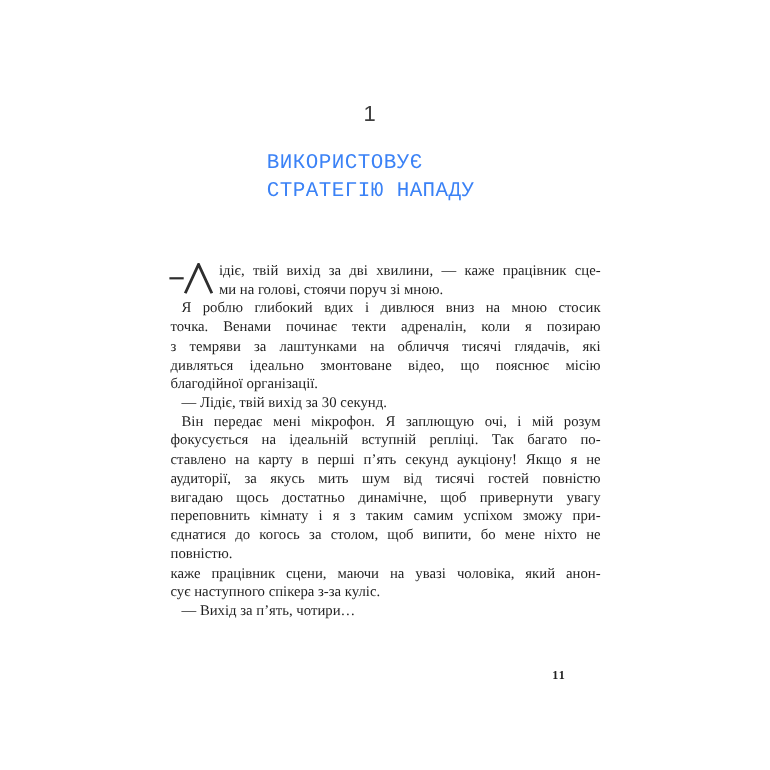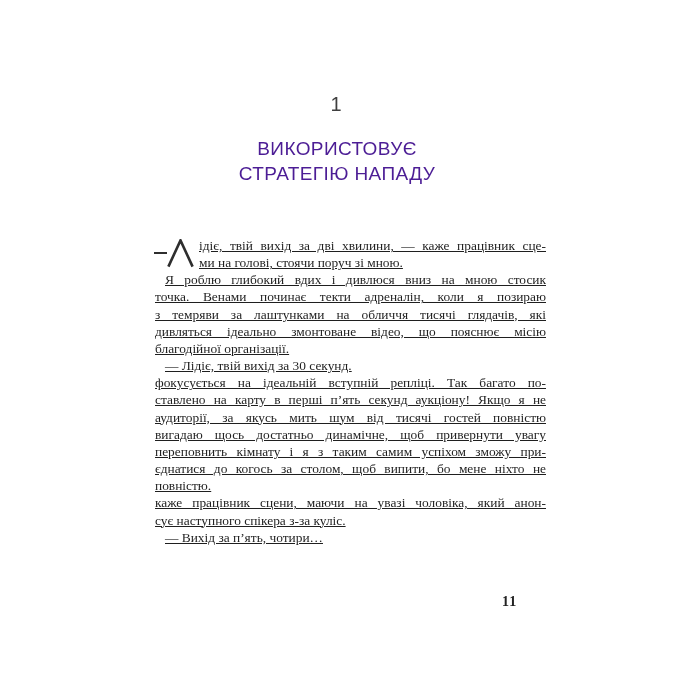--- a/index.html
+++ b/index.html
@@ -22,41 +22,41 @@
     font-family: "Liberation Sans", sans-serif;
     font-size: 20px;
     line-height: 20px;
     color: #3f3f3f;
   }
   .chapter-title {
     position: absolute;
     top: 136px;
     left: 337px;
     transform: translateX(-50%);
-    text-align: center;
-    font-family: Liberation Sans, sans-serif;
+    text-align: left;
+    font-family: Liberation Mono, monospace;
     font-size: 19px;
     line-height: 25px;
     letter-spacing: 0.4px;
-    color: #4c1d95;
+    color: #3b82f6;
     white-space: nowrap;
   }
 
   
   .body-text {
     position: absolute;
     left: 155px;
     top: 237px;
     width: 391px;
     font-family: "Liberation Serif", serif;
     font-size: 13.4px;
     line-height: 17.15px;
     color: #1f1f1f;
   }
-  .paragraph { margin: 0; text-decoration: underline; }
+  .paragraph { margin: 0; }
   .line {
     text-align: justify;
     text-align-last: justify;
   }
   .line.last { text-align-last: left; }
   .line.indent { padding-left: 10px; }
 
   
   .dropcap-block {
     float: left;
@@ -82,23 +82,23 @@
     width: 1px; height: 1px;
     overflow: hidden;
     clip: rect(0 0 0 0);
     white-space: nowrap;
   }
 
   
   .page-number {
     position: absolute;
     left: 502px;
-    top: 595px;
+    top: 608px;
     font-family: "Liberation Serif", serif;
-    font-size: 14px;
+    font-size: 11px;
     line-height: 13.5px;
     font-weight: bold;
     letter-spacing: 1px;
     color: #222222;
   }
 </style>
 </head>
 <body>
 
 <div class="page">
@@ -127,20 +127,21 @@
         <div class="line indent">Я роблю глибокий вдих і дивлюся вниз на мною стосик</div>
         <div class="line">точка. Венами починає текти адреналін, коли я позираю</div>
         <div class="line">з темряви за лаштунками на обличчя тисячі глядачів, які</div>
         <div class="line">дивляться ідеально змонтоване відео, що пояснює місію</div>
         <div class="line last">благодійної організації.</div>
       </div>
       <div class="paragraph">
         <div class="line last indent">— Лідіє, твій вихід за 30 секунд.</div>
       </div>
       <div class="paragraph">
+        <div class="line indent">Він передає мені мікрофон. Я заплющую очі, і мій розум</div>
         <div class="line">фокусується на ідеальній вступній репліці. Так багато по-</div>
         <div class="line">ставлено на карту в перші п’ять секунд аукціону! Якщо я не</div>
         <div class="line">аудиторії, за якусь мить шум від тисячі гостей повністю</div>
         <div class="line">вигадаю щось достатньо динамічне, щоб привернути увагу</div>
         <div class="line">переповнить кімнату і я з таким самим успіхом зможу при-</div>
         <div class="line">єднатися до когось за столом, щоб випити, бо мене ніхто не</div>
         <div class="line last">повністю.</div>
       </div>
       <div class="paragraph">
         <div class="line">каже працівник сцени, маючи на увазі чоловіка, який анон-</div>

